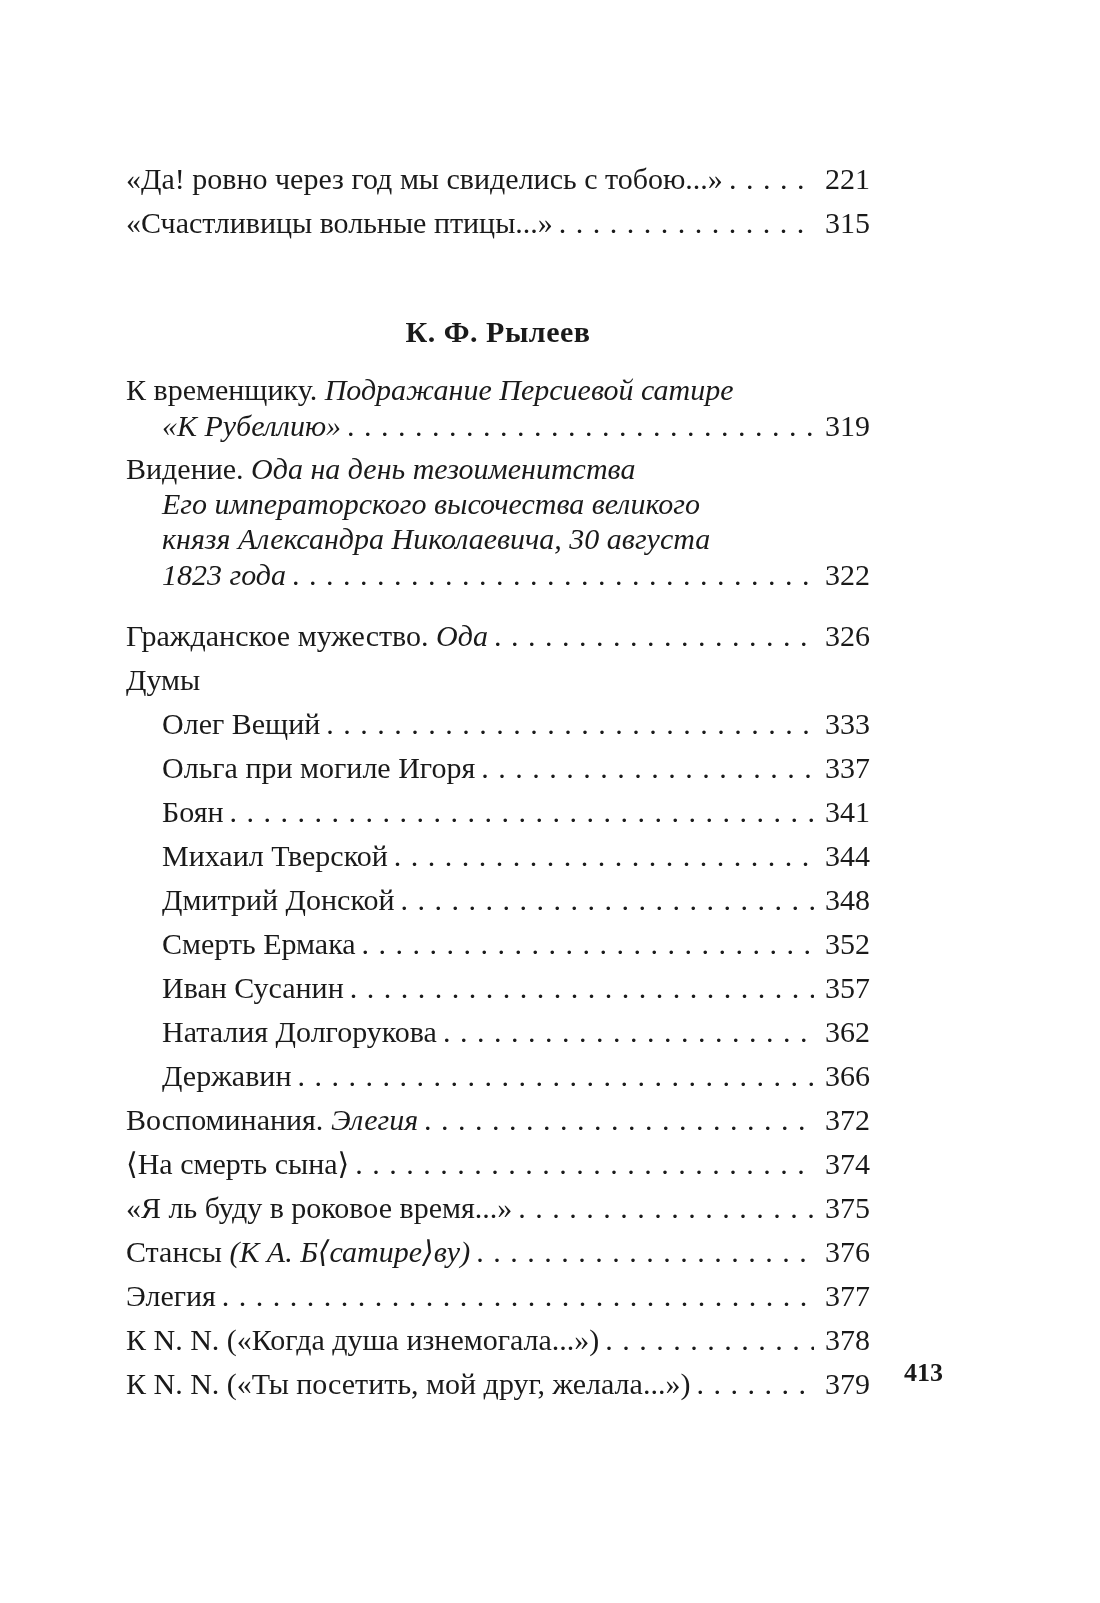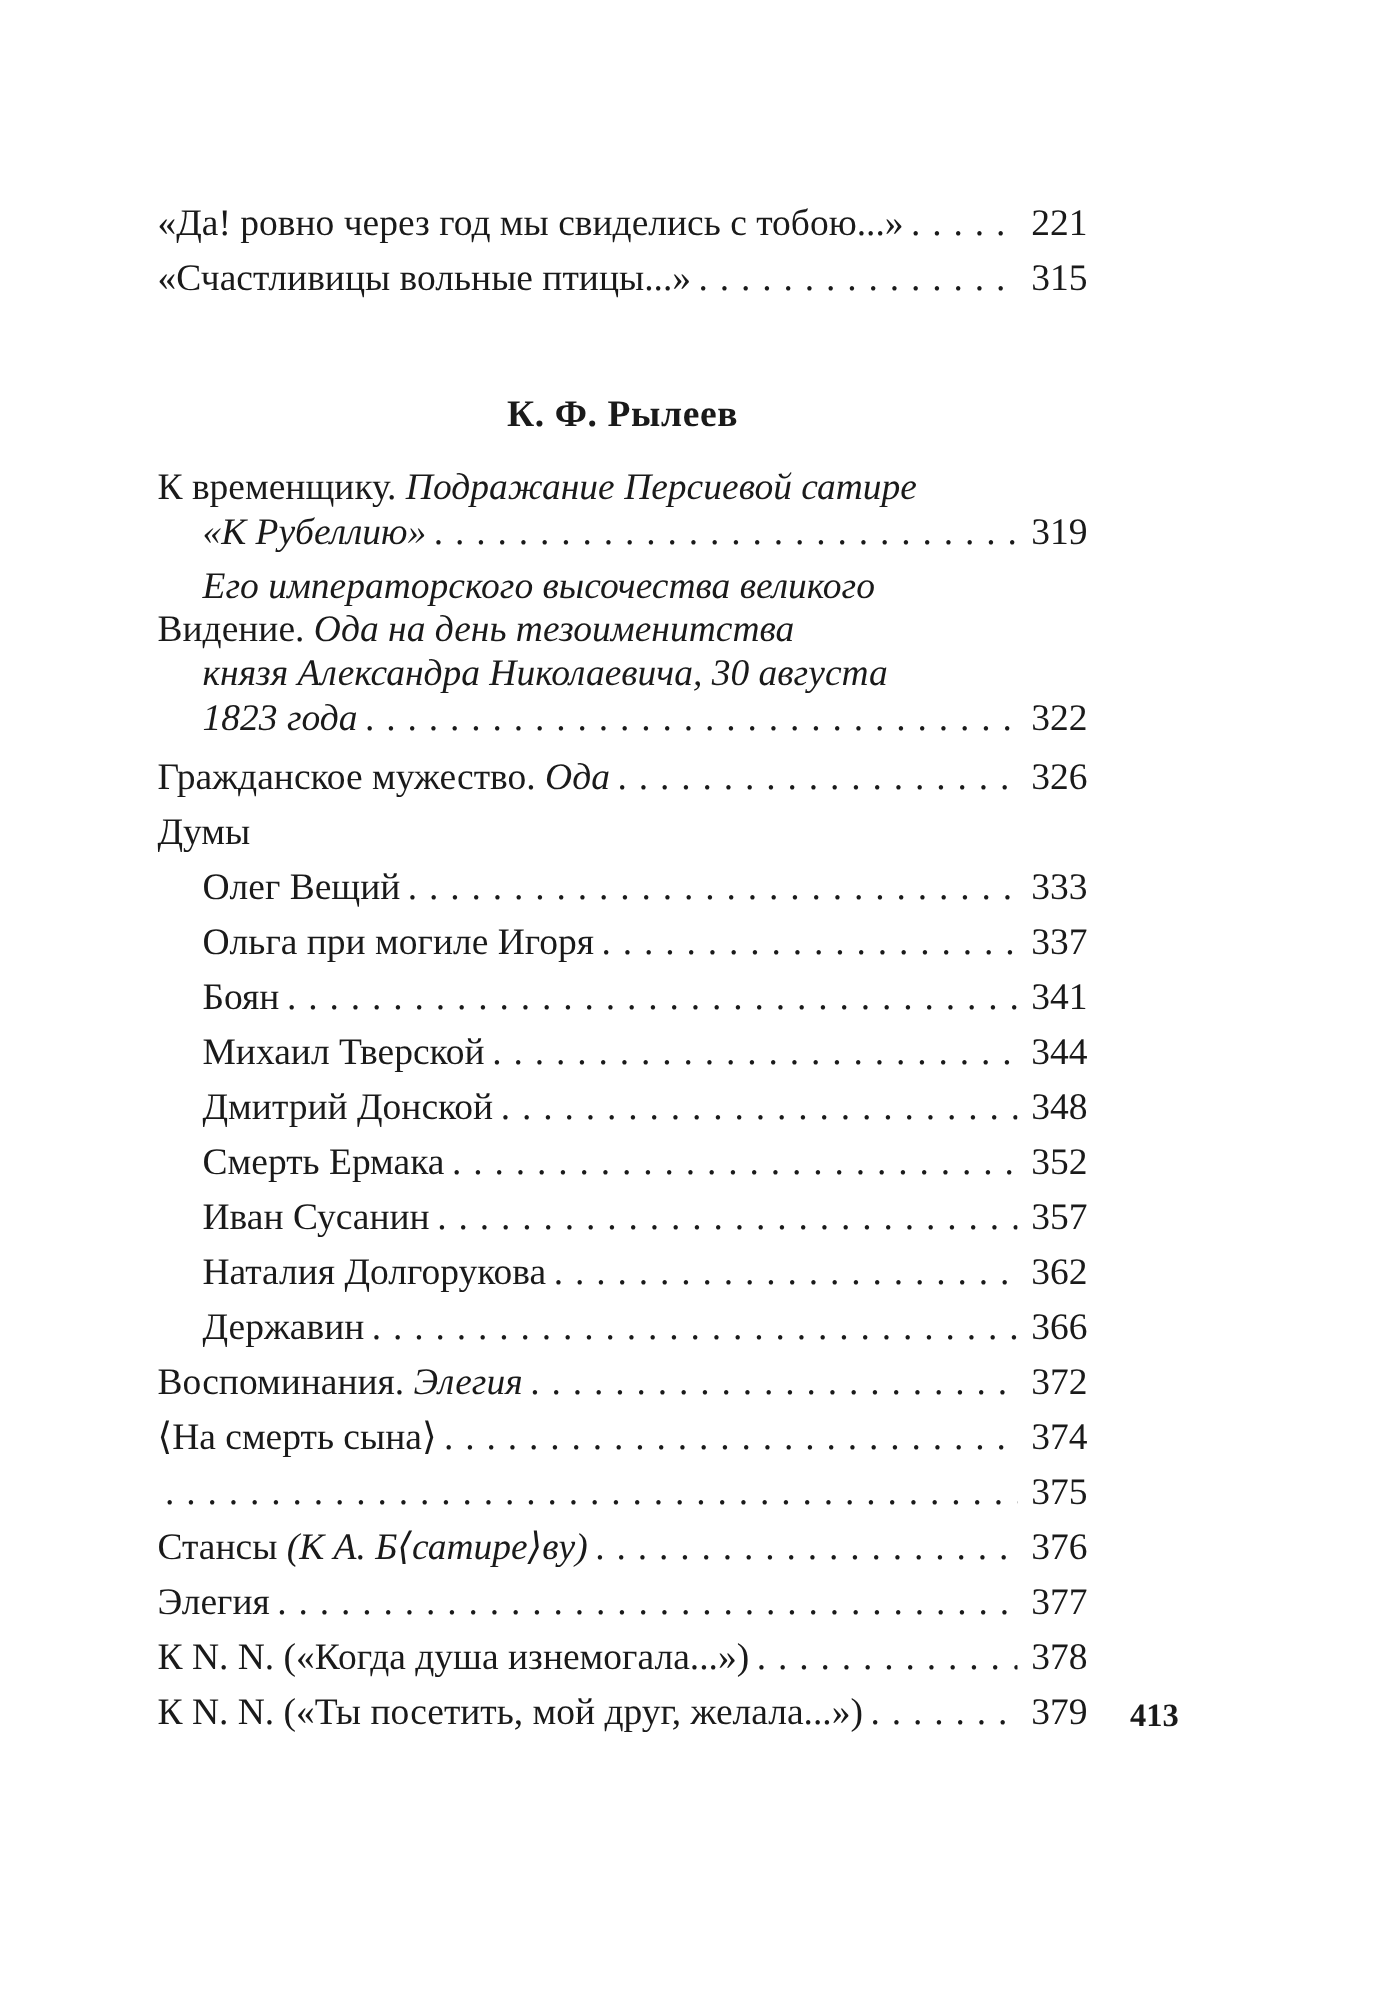--- a/index.html
+++ b/index.html
@@ -44,37 +44,37 @@
         <span class="title">К временщику.</span>&nbsp;<span class="title it">Подражание Персиевой сатире</span>
       </div>
       <div class="line last indent">
         <span class="title it">«К Рубеллию»</span>
         <span class="leader"></span>
         <span class="pg">319</span>
       </div>
     </div>
 
     <div class="row multi" style="margin-top:6px;">
+      <div class="line">
+        <span class="title">Видение.</span>&nbsp;<span class="title it">Ода на день тезоименитства</span>
+      </div>
       <div class="line indent">
         <span class="title it">Его императорского высочества великого</span>
-      </div>
-      <div class="line">
-        <span class="title">Видение.</span>&nbsp;<span class="title it">Ода на день тезоименитства</span>
       </div>
       <div class="line indent">
         <span class="title it">князя Александра Николаевича, 30 августа</span>
       </div>
       <div class="line last indent">
         <span class="title it">1823 года</span>
         <span class="leader"></span>
         <span class="pg">322</span>
       </div>
     </div>
 
-    <div class="row" style="margin-top:6px;">
+    <div class="row" style="margin-top:20px;">
       <span class="title">Гражданское мужество.</span>&nbsp;<span class="title it">Ода</span>
       <span class="leader"></span>
       <span class="pg">326</span>
     </div>
 
     <div class="row">
       <span class="title">Думы</span>
     </div>
 
     <div class="row indent">
@@ -127,20 +127,21 @@
       <span class="title">Воспоминания.</span>&nbsp;<span class="title it">Элегия</span>
       <span class="leader"></span>
       <span class="pg">372</span>
     </div>
     <div class="row">
       <span class="title">⟨На смерть сына⟩</span>
       <span class="leader"></span>
       <span class="pg">374</span>
     </div>
     <div class="row">
+      <span class="title">«Я ль буду в роковое время...»</span>
       <span class="leader"></span>
       <span class="pg">375</span>
     </div>
     <div class="row">
       <span class="title">Стансы</span>&nbsp;<span class="title it">(К А. Б⟨сатире⟩ву)</span>
       <span class="leader"></span>
       <span class="pg">376</span>
     </div>
     <div class="row">
       <span class="title">Элегия</span>

